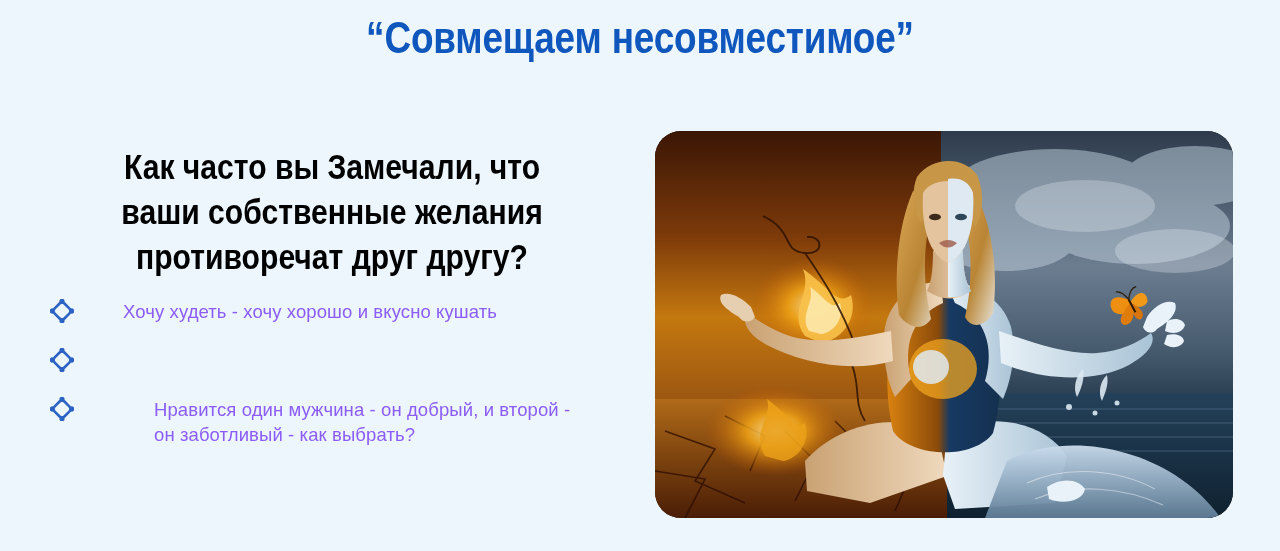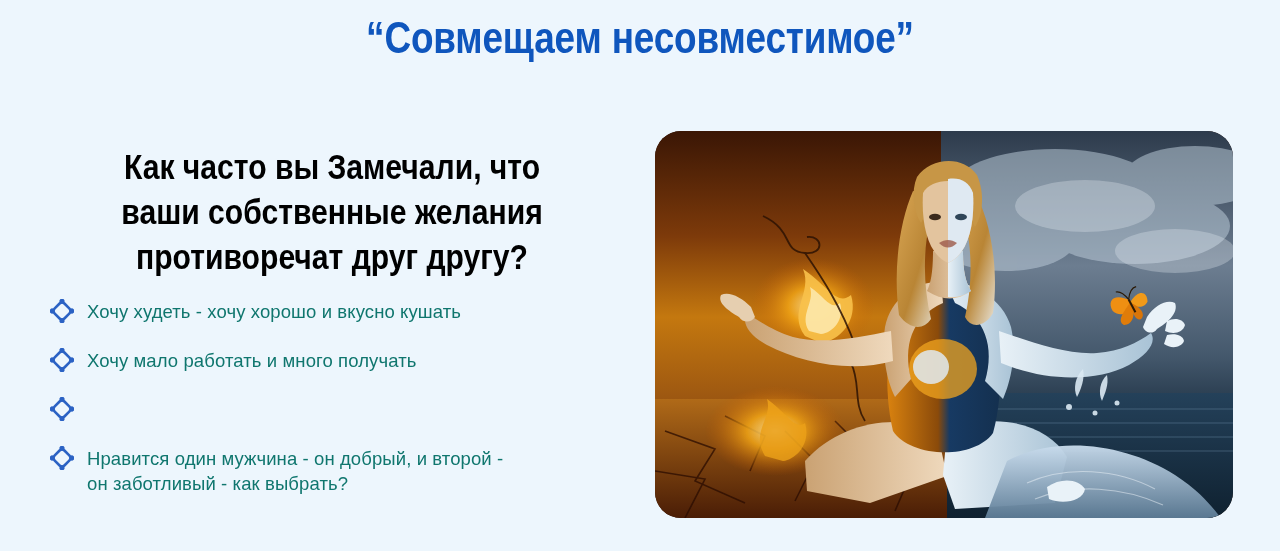--- a/index.html
+++ b/index.html
@@ -63,39 +63,40 @@
     list-style: none;
   }
 
   .bullet-item {
     display: flex;
     align-items: flex-start;
     margin-bottom: 24px;
     min-height: 25px;
   }
 
-  .bullet-item:last-child { margin-bottom: 0; }
+  .bullet-item:last-child { margin-bottom: 0; gap: 31px; }
 
   .bullet-icon {
     flex: 0 0 24px;
     width: 24px;
     height: 25px;
     margin-right: 13px;
     display: block;
   }
 
   .bullet-icon svg { display: block; }
 
   .bullet-text {
-    color: #0f766e;
+    color: #8b5cf6;
     font-size: 18.5px;
     line-height: 25px;
     font-family: "Liberation Sans", "DejaVu Sans", sans-serif;
     letter-spacing: 0.1px;
     white-space: pre-line;
+    margin-left: 36px;
   }
 
   
   .artwork {
     position: absolute;
     left: 655px;
     top: 131px;
     width: 578px;
     height: 387px;
     border-radius: 26px;
@@ -124,34 +125,20 @@
           <circle cx="5" cy="5" r="2.5" fill="#2b62c4"></circle>
           <circle cx="19" cy="5" r="2.5" fill="#2b62c4"></circle>
           <circle cx="5" cy="19" r="2.5" fill="#2b62c4"></circle>
           <circle cx="19" cy="19" r="2.5" fill="#2b62c4"></circle>
         </g>
       </svg>
     </span>
     <span class="bullet-text">Хочу худеть - хочу хорошо и вкусно кушать</span>
   </li>
 
-  <li class="bullet-item">
-    <span class="bullet-icon">
-      <svg viewBox="0 0 24 24" width="24" height="24" aria-hidden="true">
-        <g transform="rotate(45 12 12)">
-          <rect x="5" y="5" width="14" height="14" rx="3.4" ry="3.4" fill="none" stroke="#2b62c4" stroke-width="2.6"></rect>
-          <circle cx="5" cy="5" r="2.5" fill="#2b62c4"></circle>
-          <circle cx="19" cy="5" r="2.5" fill="#2b62c4"></circle>
-          <circle cx="5" cy="19" r="2.5" fill="#2b62c4"></circle>
-          <circle cx="19" cy="19" r="2.5" fill="#2b62c4"></circle>
-        </g>
-      </svg>
-    </span>
-    <span class="bullet-text">Хочу мало работать и много получать</span>
-  </li>
 
   <li class="bullet-item">
     <span class="bullet-icon">
       <svg viewBox="0 0 24 24" width="24" height="24" aria-hidden="true">
         <g transform="rotate(45 12 12)">
           <rect x="5" y="5" width="14" height="14" rx="3.4" ry="3.4" fill="none" stroke="#2b62c4" stroke-width="2.6"></rect>
           <circle cx="5" cy="5" r="2.5" fill="#2b62c4"></circle>
           <circle cx="19" cy="5" r="2.5" fill="#2b62c4"></circle>
           <circle cx="5" cy="19" r="2.5" fill="#2b62c4"></circle>
           <circle cx="19" cy="19" r="2.5" fill="#2b62c4"></circle>

